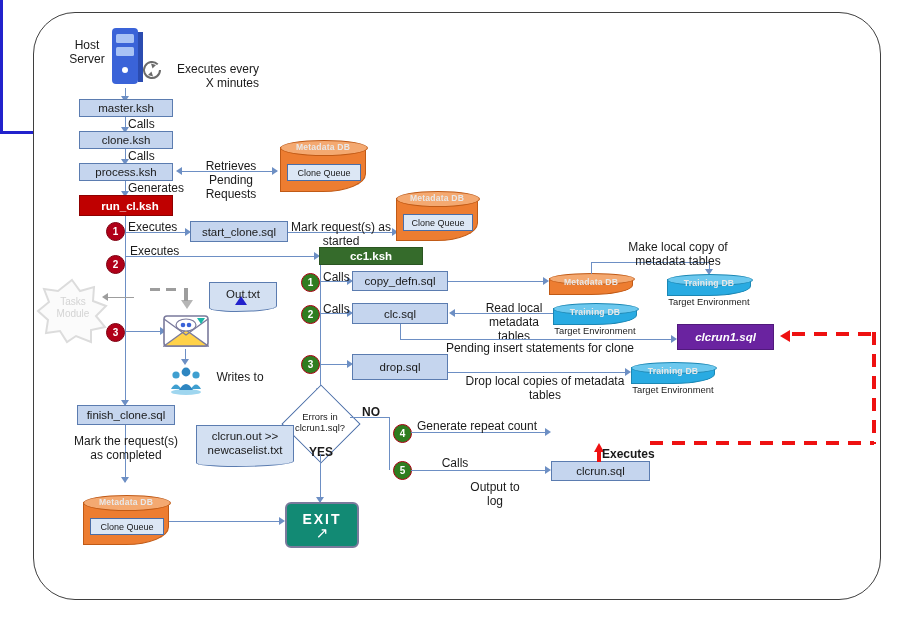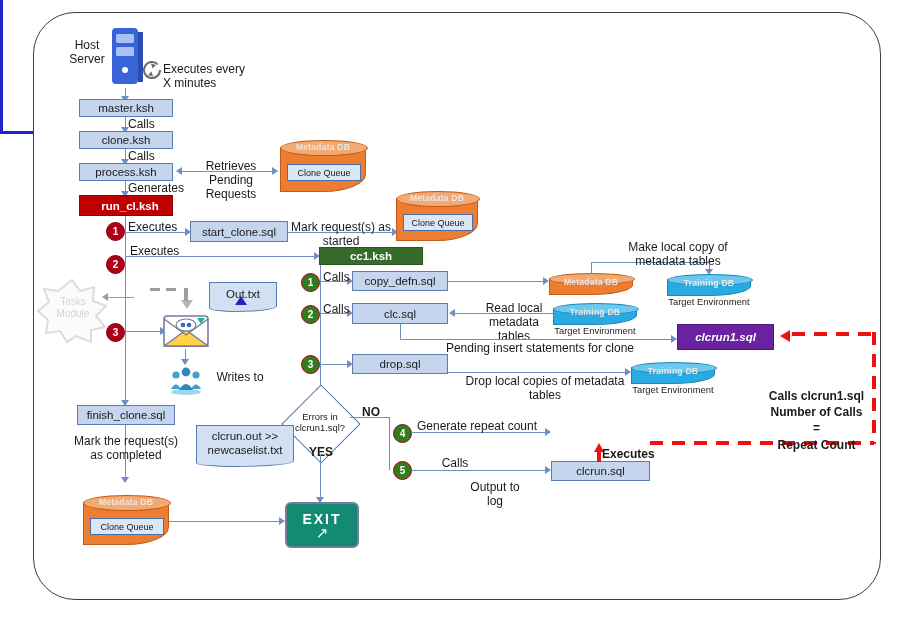--- a/index.html
+++ b/index.html
@@ -90,21 +90,21 @@
     </svg>
   </div>
 
   <div class="circarrow" style="left:140px;top:58px;">
     <svg width="24" height="24" viewBox="0 0 24 24">
       <path d="M20 12a8 8 0 1 1-2.3-5.6" fill="none" stroke="#6b6b6b" stroke-width="2"></path>
       <path d="M11 5.5 L16 7 L12.5 10.5 Z" fill="#6b6b6b"></path>
       <path d="M13 18.5 L8 17 L11.5 13.5 Z" fill="#6b6b6b"></path>
     </svg>
   </div>
-  <div class="lbl" style="left:163px;top:62px;width:96px;text-align:left;">
+  <div class="lbl" style="left:163px;top:62px;width:96px;text-align:right;">
     <span>Executes every</span><br>
     <span class="org">X</span><span> minutes</span>
   </div>
 
   <div class="ln v" style="left:125px;top:88px;height:10px;"></div>
   <div class="arw d" style="left:121px;top:96px;"></div>
 
   <div class="node proc" style="left:79px;top:99px;width:94px;height:18px;">master.ksh</div>
   <div class="ln v" style="left:125px;top:117px;height:13px;"></div>
   <div class="arw d" style="left:121px;top:127px;"></div>
@@ -224,44 +224,38 @@
   <div class="ln v" style="left:400px;top:324px;height:16px;"></div>
   <div class="ln h" style="left:400px;top:339px;width:274px;"></div>
   <div class="arw r" style="left:671px;top:335px;"></div>
   <div class="lbl" style="left:440px;top:341px;width:200px;">Pending insert statements for clone</div>
 
   <div class="node proc purple" style="left:677px;top:324px;width:97px;height:26px;font-style:italic;">clcrun1.sql</div>
 
   <div class="mk green" style="left:301px;top:355px;">3</div>
   <div class="ln h" style="left:320px;top:364px;width:30px;"></div>
   <div class="arw r" style="left:347px;top:360px;"></div>
-  <div class="node proc" style="left:352px;top:354px;width:96px;height:20px;">drop.sql</div>
+  <div class="node proc" style="left:352px;top:354px;width:96px;height:26px;">drop.sql</div>
 
   <div class="ln h" style="left:448px;top:372px;width:180px;"></div>
   <div class="arw r" style="left:625px;top:368px;"></div>
   <div class="lbl" style="left:455px;top:374px;width:180px;">Drop local copies of metadata tables</div>
 
   <div class="cyl blue" style="left:631px;top:362px;width:84px;height:22px;">
     <div class="body" style="top:5px;border-radius:0 0 50%/0 0 10px 10px;"></div>
     <div class="top" style="height:10px;"></div>
     <div class="ttl" style="top:4px;">Training DB</div>
   </div>
   <div class="subcap" style="left:625px;top:384px;width:96px;">Target Environment</div>
 
   <div class="redline" style="left:792px;top:332px;width:84px;"></div>
   <div class="arw l redA" style="left:780px;top:330px;"></div>
   <div class="redlinev" style="left:872px;top:332px;height:112px;"></div>
   <div class="redline" style="left:650px;top:441px;width:224px;"></div>
 
-  <div class="lbl b" style="left:764px;top:388px;width:105px;line-height:1.35;">
-    <span>Calls clcrun1.sql</span><br>
-    <span class="grn">Number of Calls</span><br>
-    <span class="grn">=</span><br>
-    <span class="grn">Repeat Count</span>
-  </div>
 
   <div class="mk dred" style="left:106px;top:323px;">3</div>
   <div class="ln v" style="left:125px;top:256px;height:78px;"></div>
   <div class="ln h" style="left:125px;top:331px;width:38px;"></div>
   <div class="arw r" style="left:160px;top:327px;"></div>
 
   <div class="star" style="left:36px;top:278px;">
     <svg width="72" height="66" viewBox="0 0 72 66">
       <path d="M36 2 L44 13 L58 9 L57 23 L70 28 L60 38 L69 49 L55 52 L55 64 L40 58 L31 64 L24 53 L10 55 L12 42 L2 33 L13 24 L8 11 L22 13 Z" fill="#fbfbfb" stroke="#dcdcdc" stroke-width="2"></path>
     </svg>

